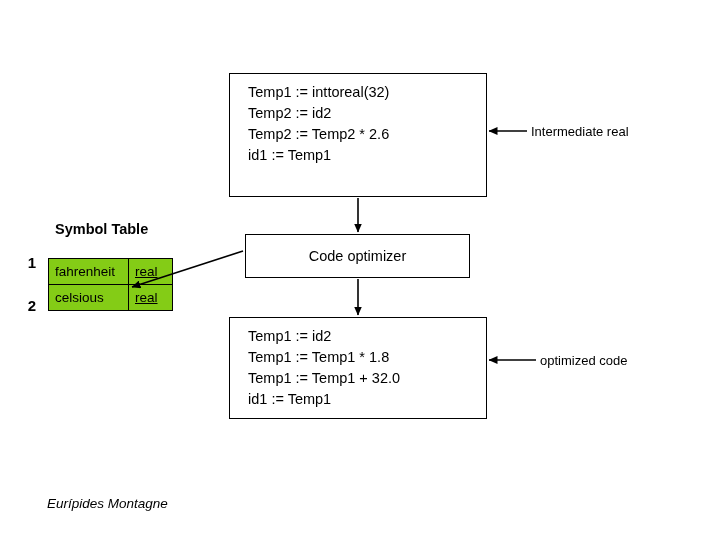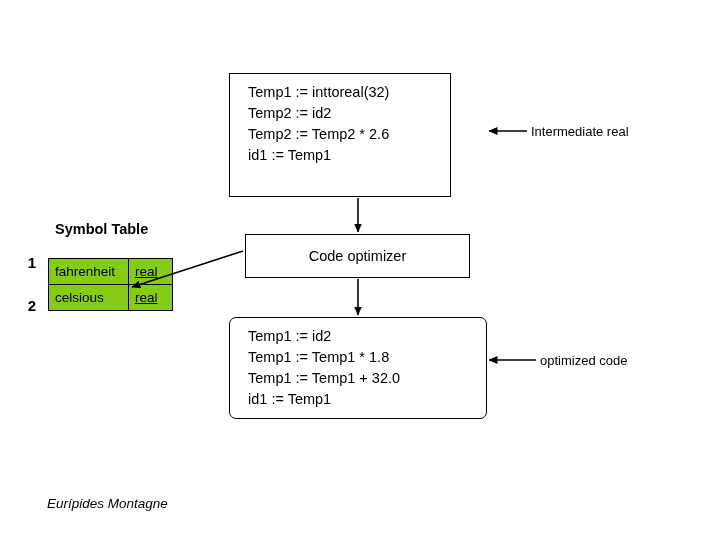--- a/index.html
+++ b/index.html
@@ -85,21 +85,21 @@
     width: 720px;
     height: 540px;
     pointer-events: none;
   }
 </style>
 </head>
 <body>
 
 <div id="stage">
 
-  <div class="abs code-box" style="left:229px; top:73px; width:222px; height:124px;">
+  <div class="abs code-box" style="left:229px; top:73px; width:258px; height:124px;">
     <div class="code-line">Temp1 := inttoreal(32)</div>
     <div class="code-line">Temp2 := id2</div>
     <div class="code-line">Temp2 := Temp2 * 2.6</div>
     <div class="code-line">id1 := Temp1</div>
   </div>
 
   <div class="abs plain-label" style="left:531px; top:124px;">Intermediate real</div>
 
   <div class="abs symbol-title" style="left:55px; top:221px;">Symbol Table</div>
 
@@ -116,21 +116,21 @@
       <td class="col-name">celsious</td>
       <td class="col-type">real</td>
     </tr>
   </tbody>
     </table>
 
   <div class="abs optimizer-box" style="left:245px; top:234px; width:225px; height:44px;">
     <span>Code optimizer</span>
   </div>
 
-  <div class="abs code-box" style="left:229px; top:317px; width:258px; height:102px;border-radius:7px;">
+  <div class="abs code-box" style="left:229px; top:317px; width:258px; height:102px;">
     <div class="code-line">Temp1 := id2</div>
     <div class="code-line">Temp1 := Temp1 * 1.8</div>
     <div class="code-line">Temp1 := Temp1 + 32.0</div>
     <div class="code-line">id1 := Temp1</div>
   </div>
 
   <div class="abs plain-label" style="left:540px; top:353px;">optimized code</div>
 
   <div class="abs caption" style="left:47px; top:496px;font-style:italic;">Eurípides Montagne</div>
 

